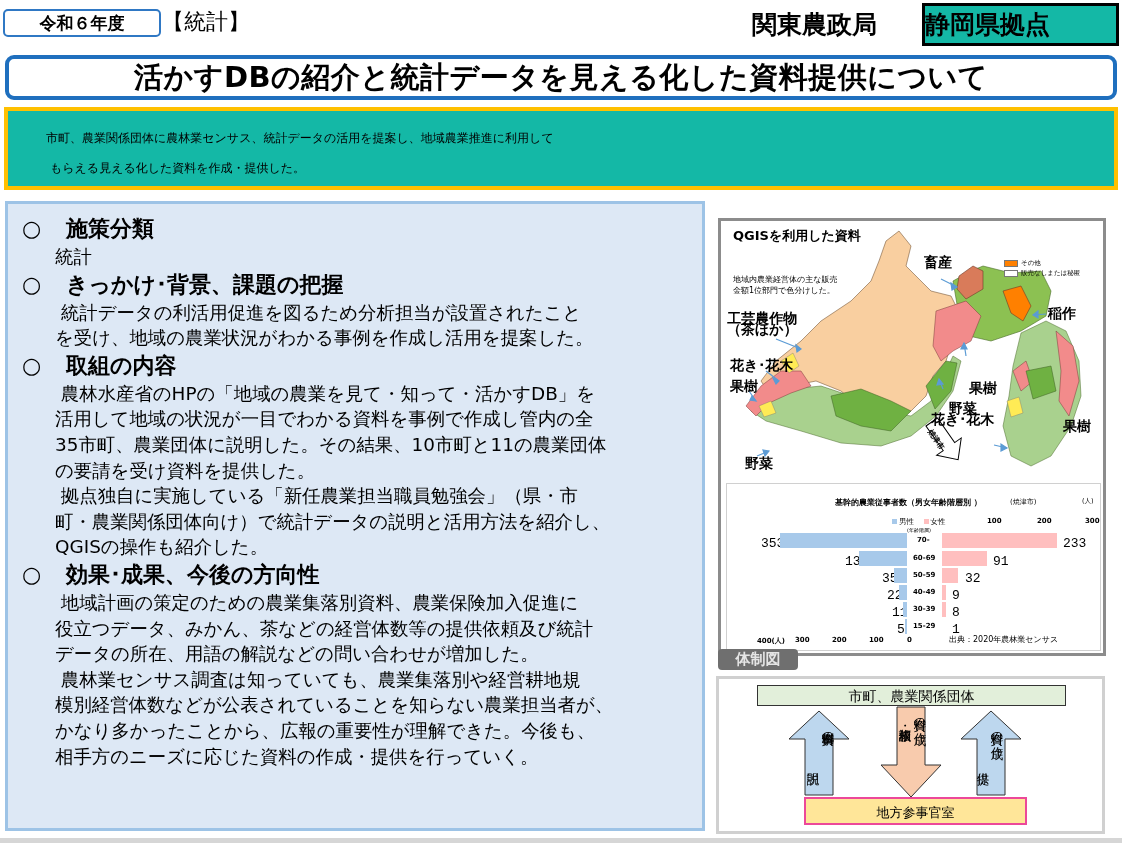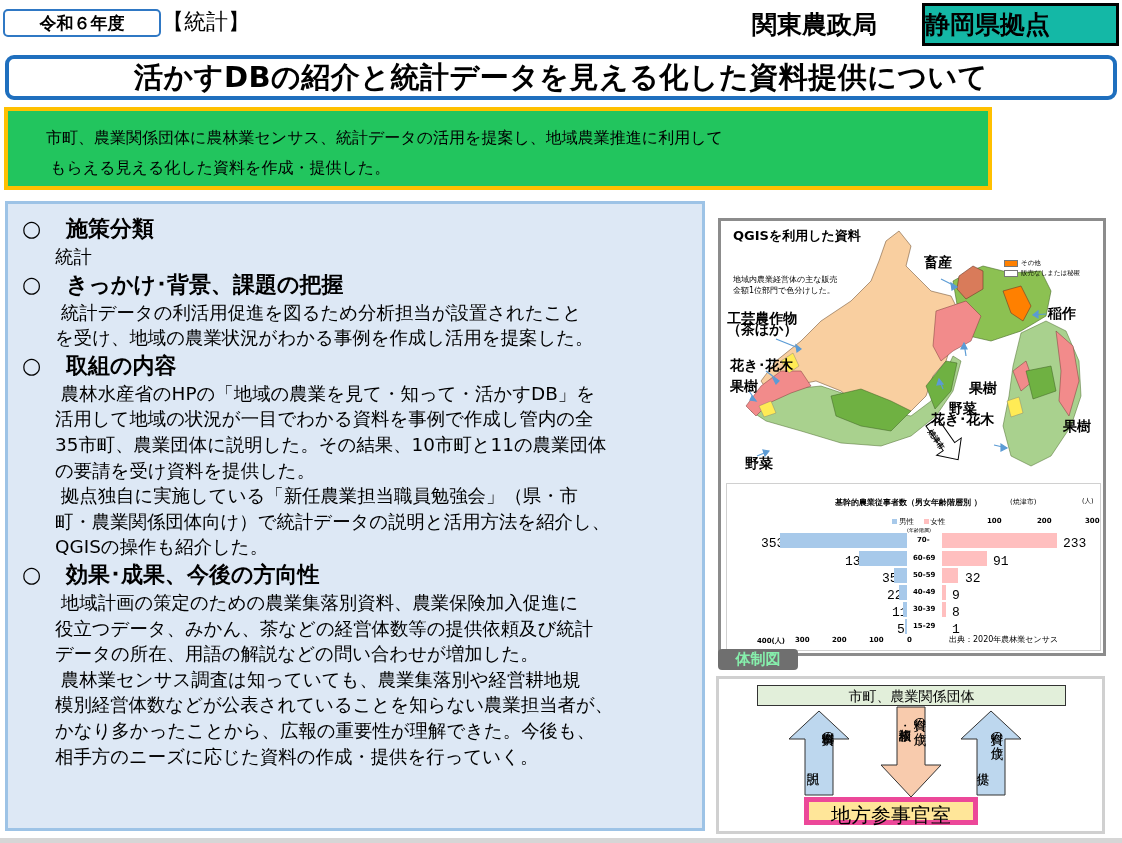--- a/index.html
+++ b/index.html
@@ -22,23 +22,23 @@
     position: absolute; left: 922px; top: 3px; width: 197px; height: 43px;
     background: #14b8a6; border: 3px solid #000000;
     font-size: 25px; font-weight: bold; text-align: left; line-height: 37px;
   }
   .title-box {
     position: absolute; left: 5px; top: 55px; width: 1112px; height: 45px;
     border: 4px solid #1f6fbe; border-radius: 9px; background: #fff;
     font-size: 29px; font-weight: bold; text-align: center; line-height: 37px; letter-spacing: 0.5px;
   }
   .summary-box {
-    position: absolute; left: 4px; top: 107px; width: 988px; height: 83px;
-    background: #22c55e; border: 4px solid #ffc000;
-    font-size: 16px; line-height: 30px; padding: 12px 0 0 38px;
+    position: absolute; left: 4px; top: 107px; width: 1114px; height: 83px;
+    background: #14b8a6; border: 4px solid #ffc000;
+    font-size: 12px; line-height: 30px; padding: 12px 0 0 38px;
   }
   .summary-box .l2 { display: block; padding-left: 4px; }
 
   
   .left-panel {
     position: absolute; left: 5px; top: 201px; width: 700px; height: 630px;
     background: #dde8f5; border: 3px solid #9dc3e6;
     padding: 10px 0 0 14px;
   }
   .sec-head { font-size: 22px; font-weight: bold; line-height: 30px; display: flex; align-items: center; }
@@ -71,34 +71,34 @@
   .axis-tick { position: absolute; font-size: 7px; font-weight: bold; }
   .bar-m { position: absolute; background: #a7c9ea; height: 15px; }
   .bar-f { position: absolute; background: #ffbfbf; height: 15px; }
   .bar-val { position: absolute; font-size: 13px; font-family: Liberation Mono, monospace; }
   .age-lbl { position: absolute; font-size: 7px; font-weight: bold; }
   .chart-source { position: absolute; left: 222px; top: 150px; font-size: 8px; }
 
   
   .diag-tag {
     position: absolute; left: 718px; top: 649px; width: 80px; height: 21px;
-    background: #6f6f6f; border-radius: 4px; color: #86efac; font-weight: bold; font-size: 15px;
+    background: #6f6f6f; border-radius: 4px; color: #e5e5e5; font-weight: bold; font-size: 15px;
     text-align: center; line-height: 21px;
   }
   .diag-card {
     position: absolute; left: 716px; top: 676px; width: 389px; height: 158px;
     background: #fff; border: 3px solid #d0d0d0;
   }
   .diag-top {
     position: absolute; left: 38px; top: 6px; width: 309px; height: 21px;
     background: #e2efda; border: 1px solid #333; text-align: center; font-size: 14px; line-height: 20px;
   }
   .diag-bottom {
-    position: absolute; left: 85px; top: 118px; width: 174px; height: 28px;
-    background: #ffe699; border: 5px solid #ec4899; text-align: center; font-size: 20px; line-height: 27px;
+    position: absolute; left: 85px; top: 118px; width: 223px; height: 28px;
+    background: #ffe699; border: 2px solid #ec4899; text-align: center; font-size: 13px; line-height: 27px;
   }
   .arrow-svg { position: absolute; }
   .vtext { position: absolute; writing-mode: vertical-rl; font-size: 12.5px; line-height: 13px; letter-spacing: 0; }
 
   .page-bottom { position: absolute; left: 0; top: 838px; width: 1122px; height: 5px; background: #d6d6d6; }
 </style>
 </head>
 <body>
 
 <div class="year-badge">令和６年度</div>

